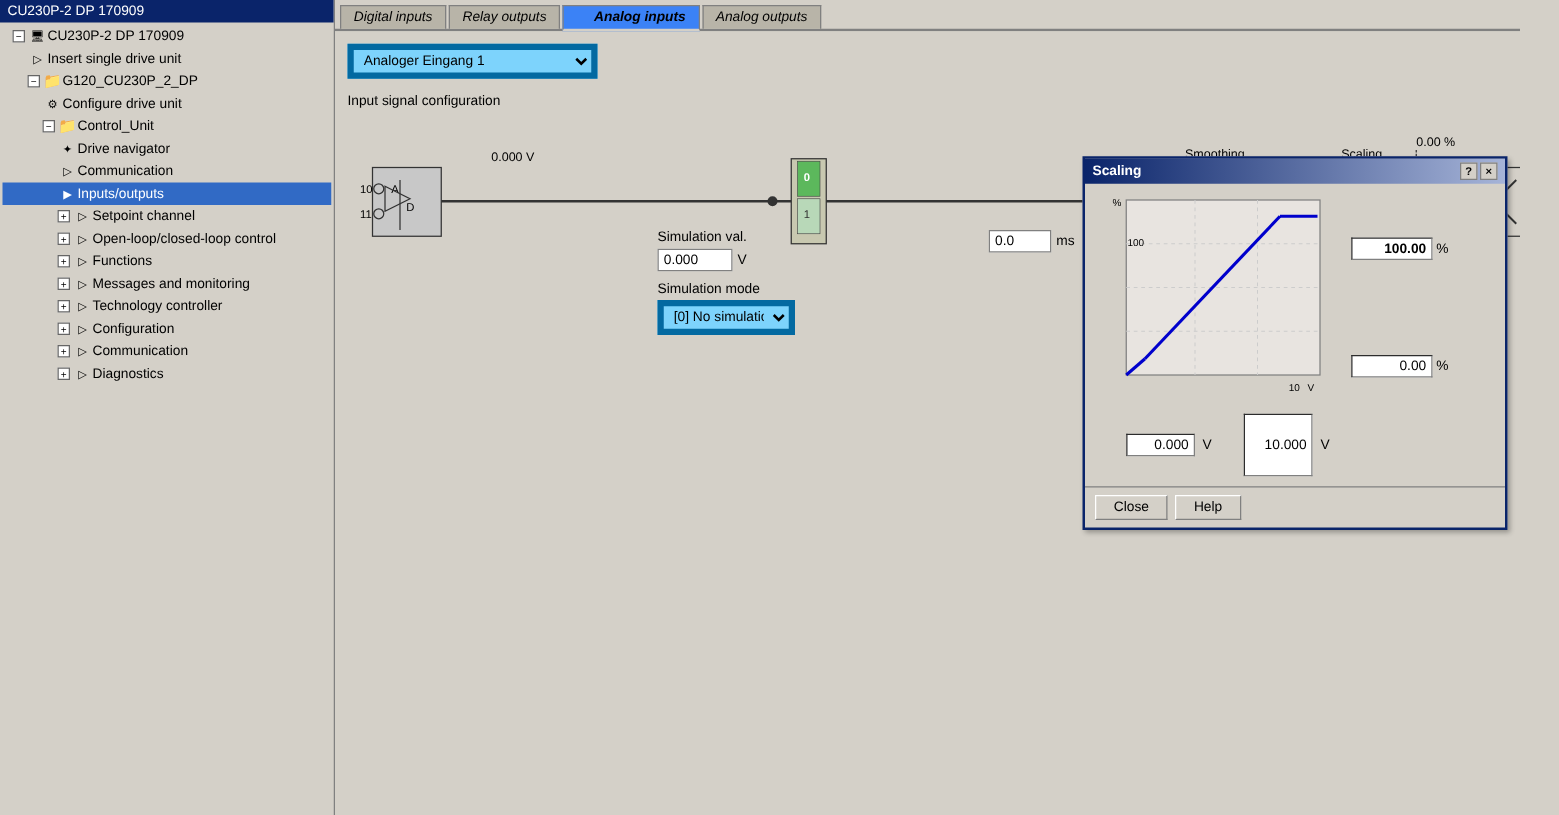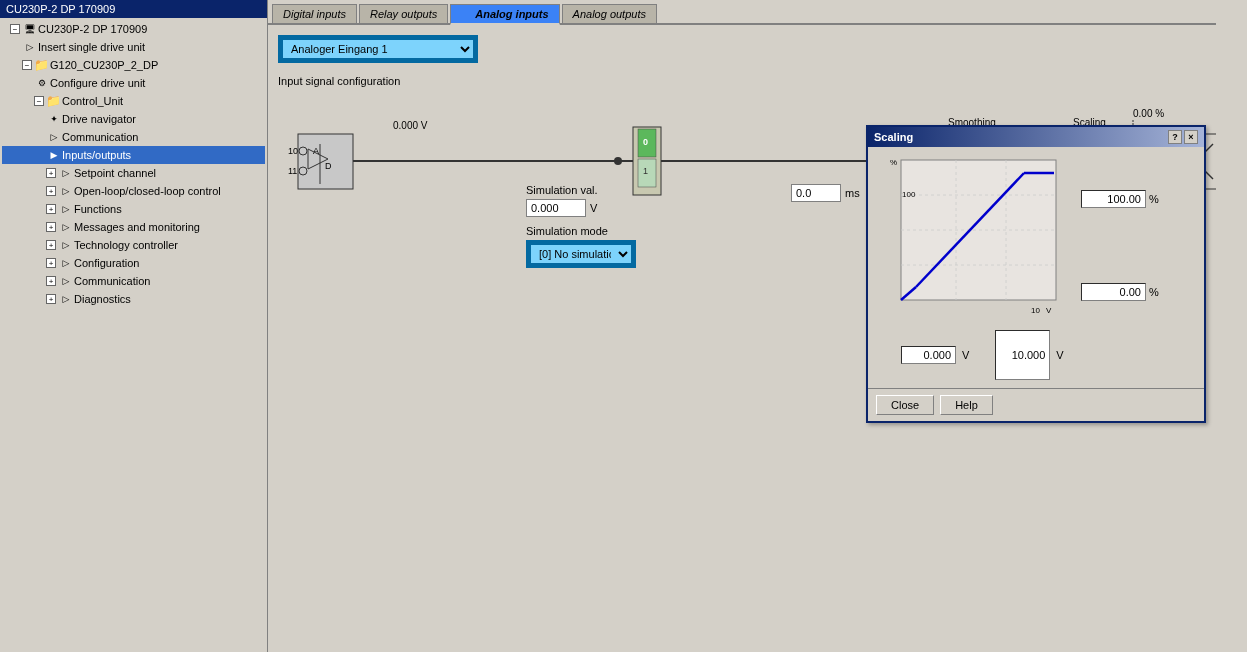--- a/index.html
+++ b/index.html
@@ -325,21 +325,21 @@
                 <text x="14" y="10" font-size="8" fill="#000">%</text>
                 <text x="26" y="42" font-size="8" fill="#000">100</text>
 
                 <text x="170" y="158" font-size="8" fill="#000">V</text>
                 <text x="155" y="158" font-size="8" fill="#000">10</text>
               </svg>
             </div>
 
             <div style="display:flex; flex-direction:column; justify-content:space-around; padding-top:20px;">
               <div class="dialog-row">
-                <input type="text" class="dialog-input" value="100.00" style="width: 65px; border: 1px inset rgb(128, 128, 128); background: white; padding: 2px 4px; font-size: 11px; text-align: right;">
+                <input type="text" class="dialog-input" value="100.00" style="width: 65px; border: 1px inset rgb(128, 128, 128); background: white; padding: 2px 4px; font-size: 11px; text-align: right; font-weight: bold;">
                 <span class="dialog-unit" style="margin-left:3px;">%</span>
               </div>
               <div class="dialog-row" style="margin-top: 40px;">
                 <input type="text" class="dialog-input" value="0.00" style="width: 65px; border: 1px inset rgb(128, 128, 128); background: white; padding: 2px 4px; font-size: 11px; text-align: right;">
                 <span class="dialog-unit" style="margin-left:3px;">%</span>
               </div>
             </div>
           </div>
 
           <div style="display:flex; align-items:center; gap:6px; margin-top:8px; padding-left:25px;">

